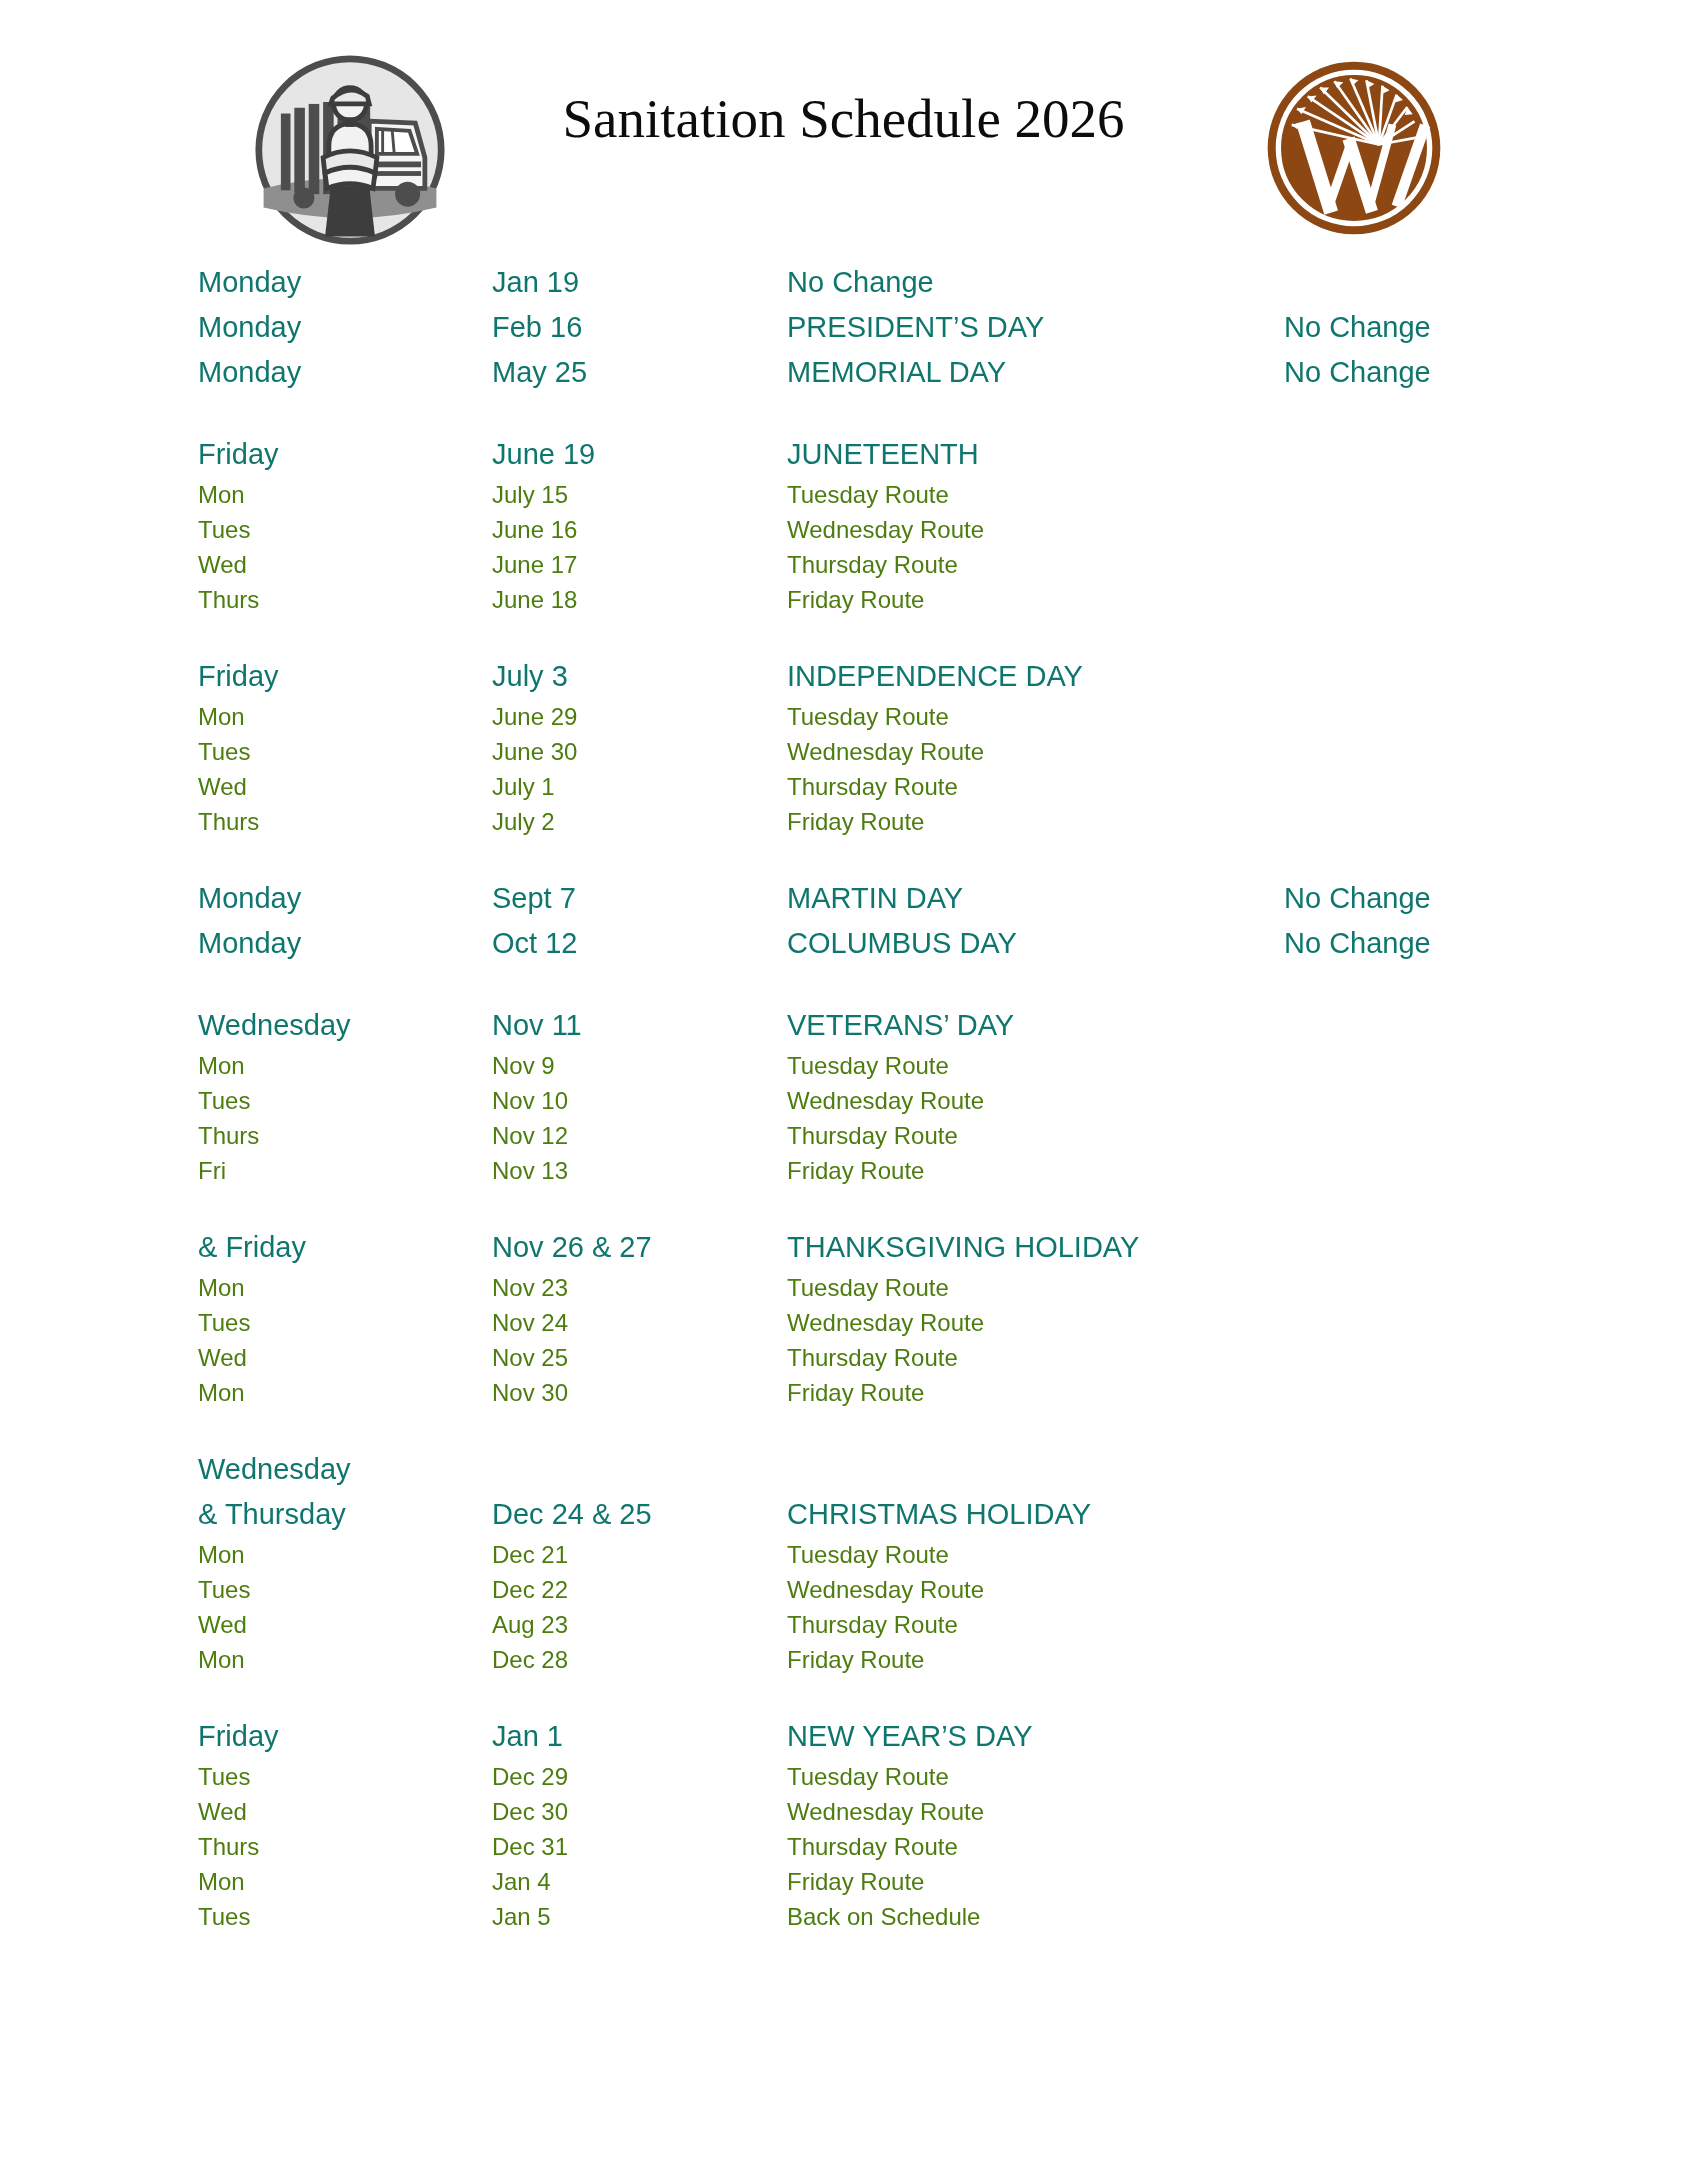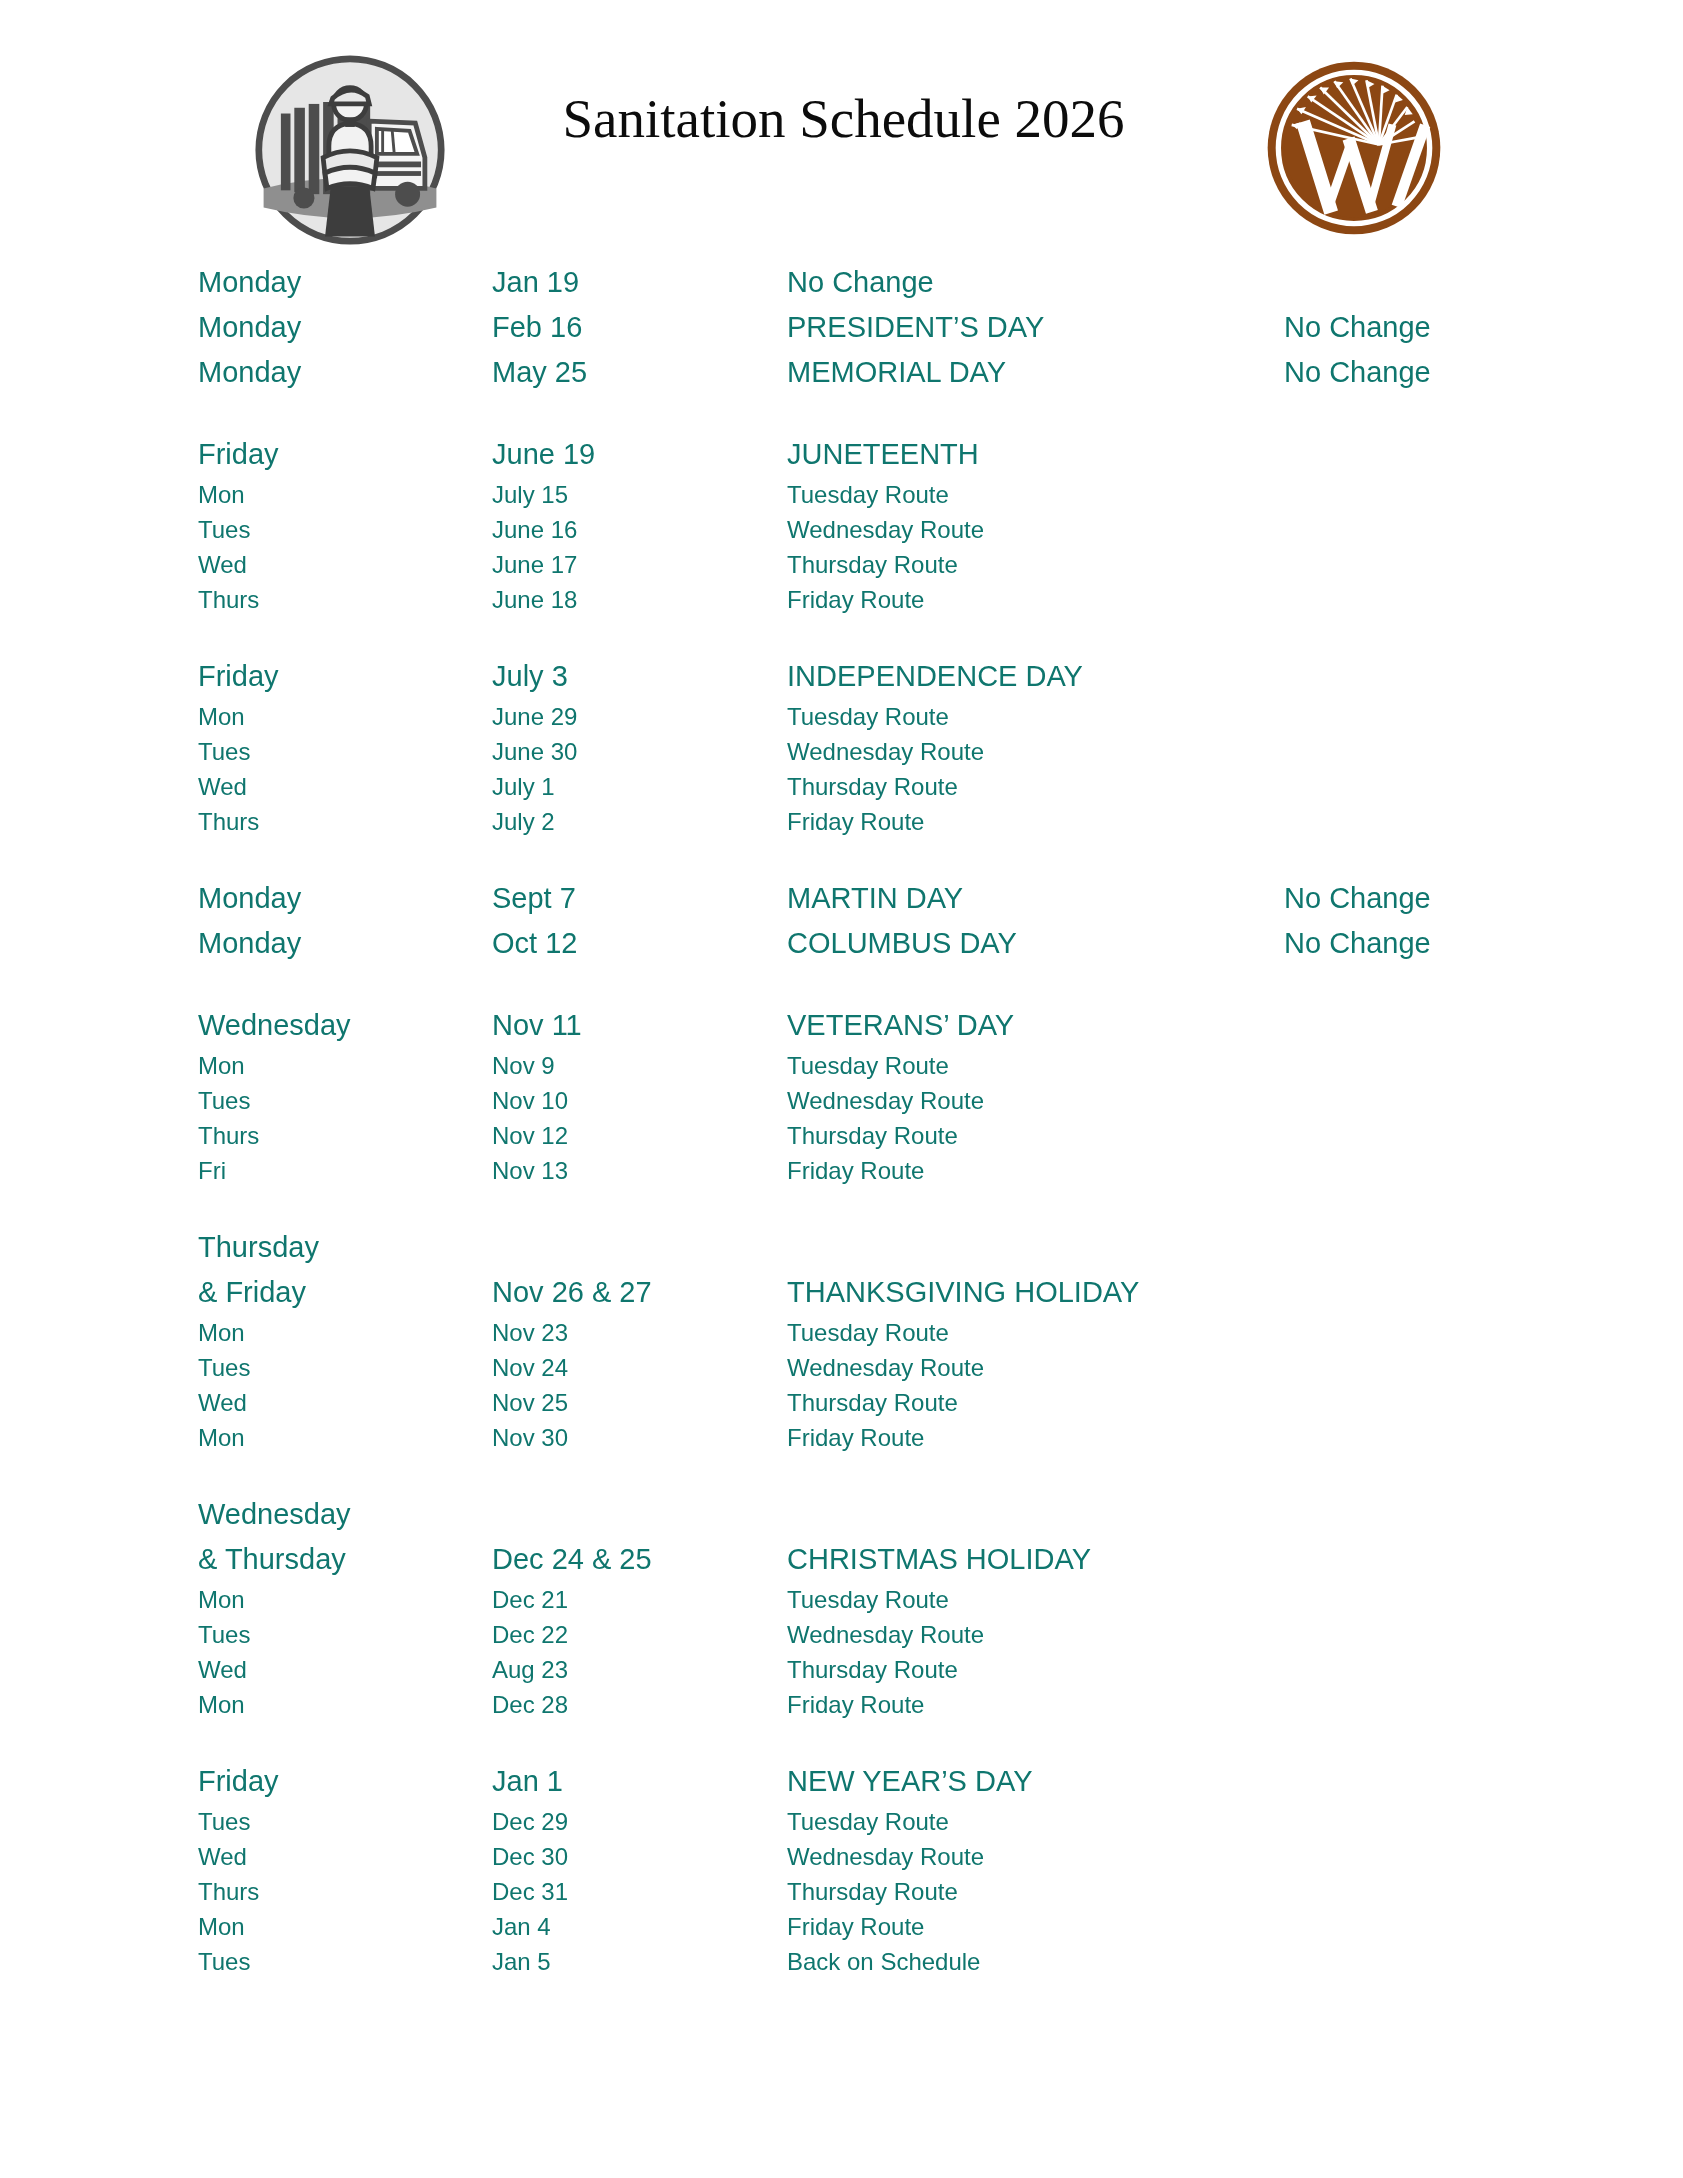--- a/index.html
+++ b/index.html
@@ -61,21 +61,21 @@
     margin-left: 198px;
     margin-right: 50px;
   }
   .row-holiday {
     color: #0f766e;
     font-size: 29px;
     line-height: 45px;
     font-weight: 400;
   }
   .row-route {
-    color: #0f766e;
+    color: #4d7c0f;
     font-size: 24px;
     line-height: 35px;
     font-weight: 400;
   }
   .cell { white-space: nowrap; }
 </style>
 </head>
 <body>
 
 <div class="page-header">
@@ -287,26 +287,20 @@
   </div>
       <div class="sched-row row-route">
     <span class="cell">Fri</span>
     <span class="cell">Nov 13</span>
     <span class="cell">Friday Route</span>
     <span class="cell"></span>
   </div>
     </div>
     <div class="section">
       <div class="sched-row row-holiday">
-    <span class="cell">Thursday</span>
-    <span class="cell"></span>
-    <span class="cell"></span>
-    <span class="cell"></span>
-  </div>
-      <div class="sched-row row-holiday">
     <span class="cell">&amp; Friday</span>
     <span class="cell">Nov 26 &amp; 27</span>
     <span class="cell">THANKSGIVING HOLIDAY</span>
     <span class="cell"></span>
   </div>
       <div class="sched-row row-route">
     <span class="cell">Mon</span>
     <span class="cell">Nov 23</span>
     <span class="cell">Tuesday Route</span>
     <span class="cell"></span>

